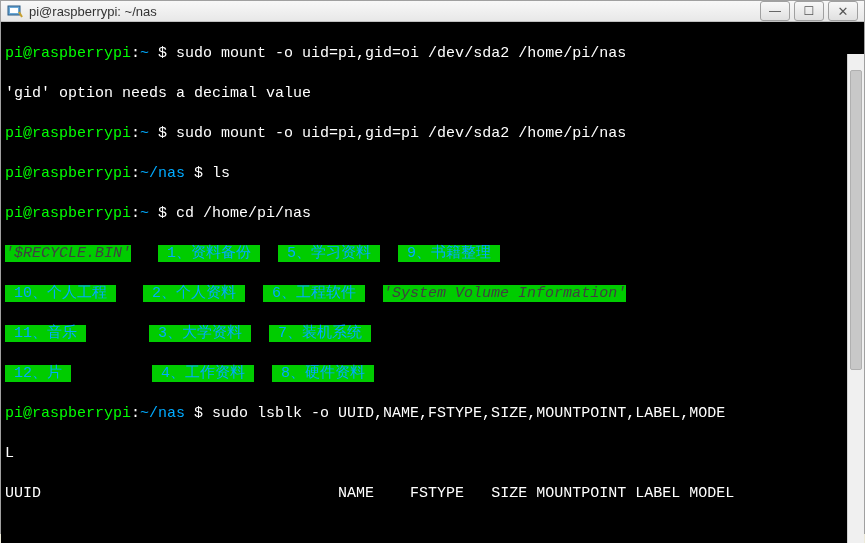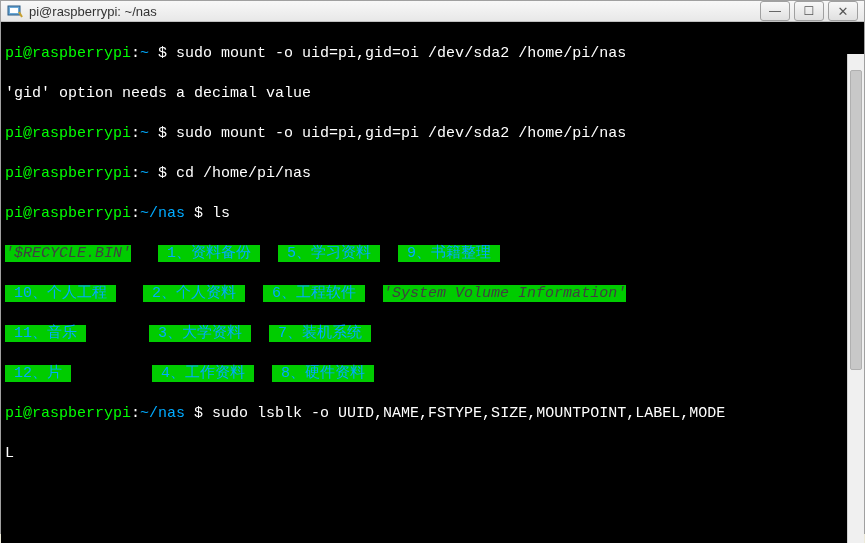--- a/index.html
+++ b/index.html
@@ -110,28 +110,29 @@
       <div class="titlebar-btn">☐</div>
       <div class="titlebar-btn close">✕</div>
     </div>
   </div>
 
   <div class="terminal-container">
     <div class="terminal">
 <div class="line"><span class="user">pi@raspberrypi</span>:<span class="path">~</span> $ <span>sudo mount -o uid=pi,gid=oi /dev/sda2 /home/pi/nas</span></div>
 <div class="line">'gid' option needs a decimal value</div>
 <div class="line"><span class="user">pi@raspberrypi</span>:<span class="path">~</span> $ <span>sudo mount -o uid=pi,gid=pi /dev/sda2 /home/pi/nas</span></div>
+<div class="line"><span class="user">pi@raspberrypi</span>:<span class="path">~/nas</span> $ <span>ls</span></div>
 <div class="line"><span class="user">pi@raspberrypi</span>:<span class="path">~</span> $ <span>cd /home/pi/nas</span></div>
-<div class="line"><span class="user">pi@raspberrypi</span>:<span class="path">~/nas</span> $ <span>ls</span></div>
 <div class="line"><span class="dirquoted">'$RECYCLE.BIN'</span>   <span class="diritem"> 1、资料备份 </span>  <span class="diritem"> 5、学习资料 </span>  <span class="diritem"> 9、书籍整理 </span></div>
 <div class="line"><span class="diritem"> 10、个人工程 </span>   <span class="diritem"> 2、个人资料 </span>  <span class="diritem"> 6、工程软件 </span>  <span class="dirquoted">'System Volume Information'</span></div>
 <div class="line"><span class="diritem"> 11、音乐 </span>       <span class="diritem"> 3、大学资料 </span>  <span class="diritem"> 7、装机系统 </span></div>
 <div class="line"><span class="diritem"> 12、片 </span>         <span class="diritem"> 4、工作资料 </span>  <span class="diritem"> 8、硬件资料 </span></div>
 <div class="line"><span class="user">pi@raspberrypi</span>:<span class="path">~/nas</span> $ <span>sudo lsblk -o UUID,NAME,FSTYPE,SIZE,MOUNTPOINT,LABEL,MODE</span></div>
 <div class="line">L</div>
+<div class="line"><span>UUID</span>                                 <span>NAME</span>    <span>FSTYPE</span>   <span>SIZE</span> <span>MOUNTPOINT</span> <span>LABEL</span> <span>MODEL</span></div>
 
 
 
 
 
 
 
 
 
 

